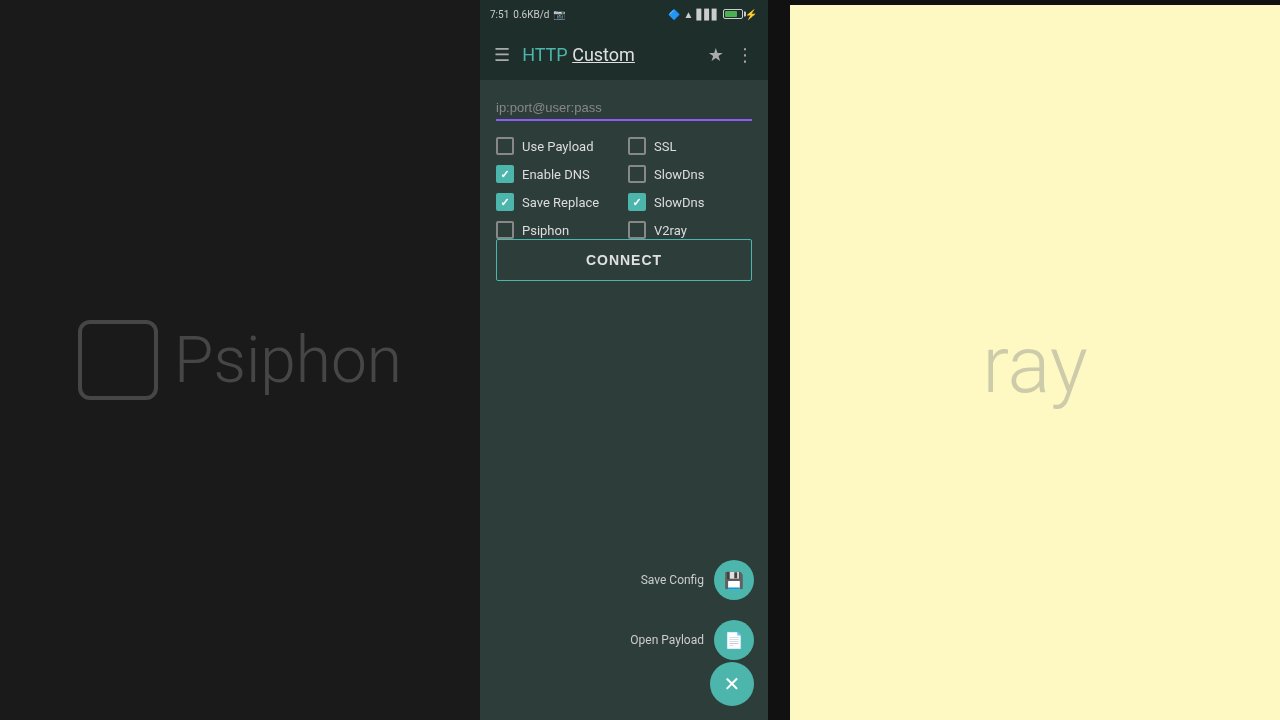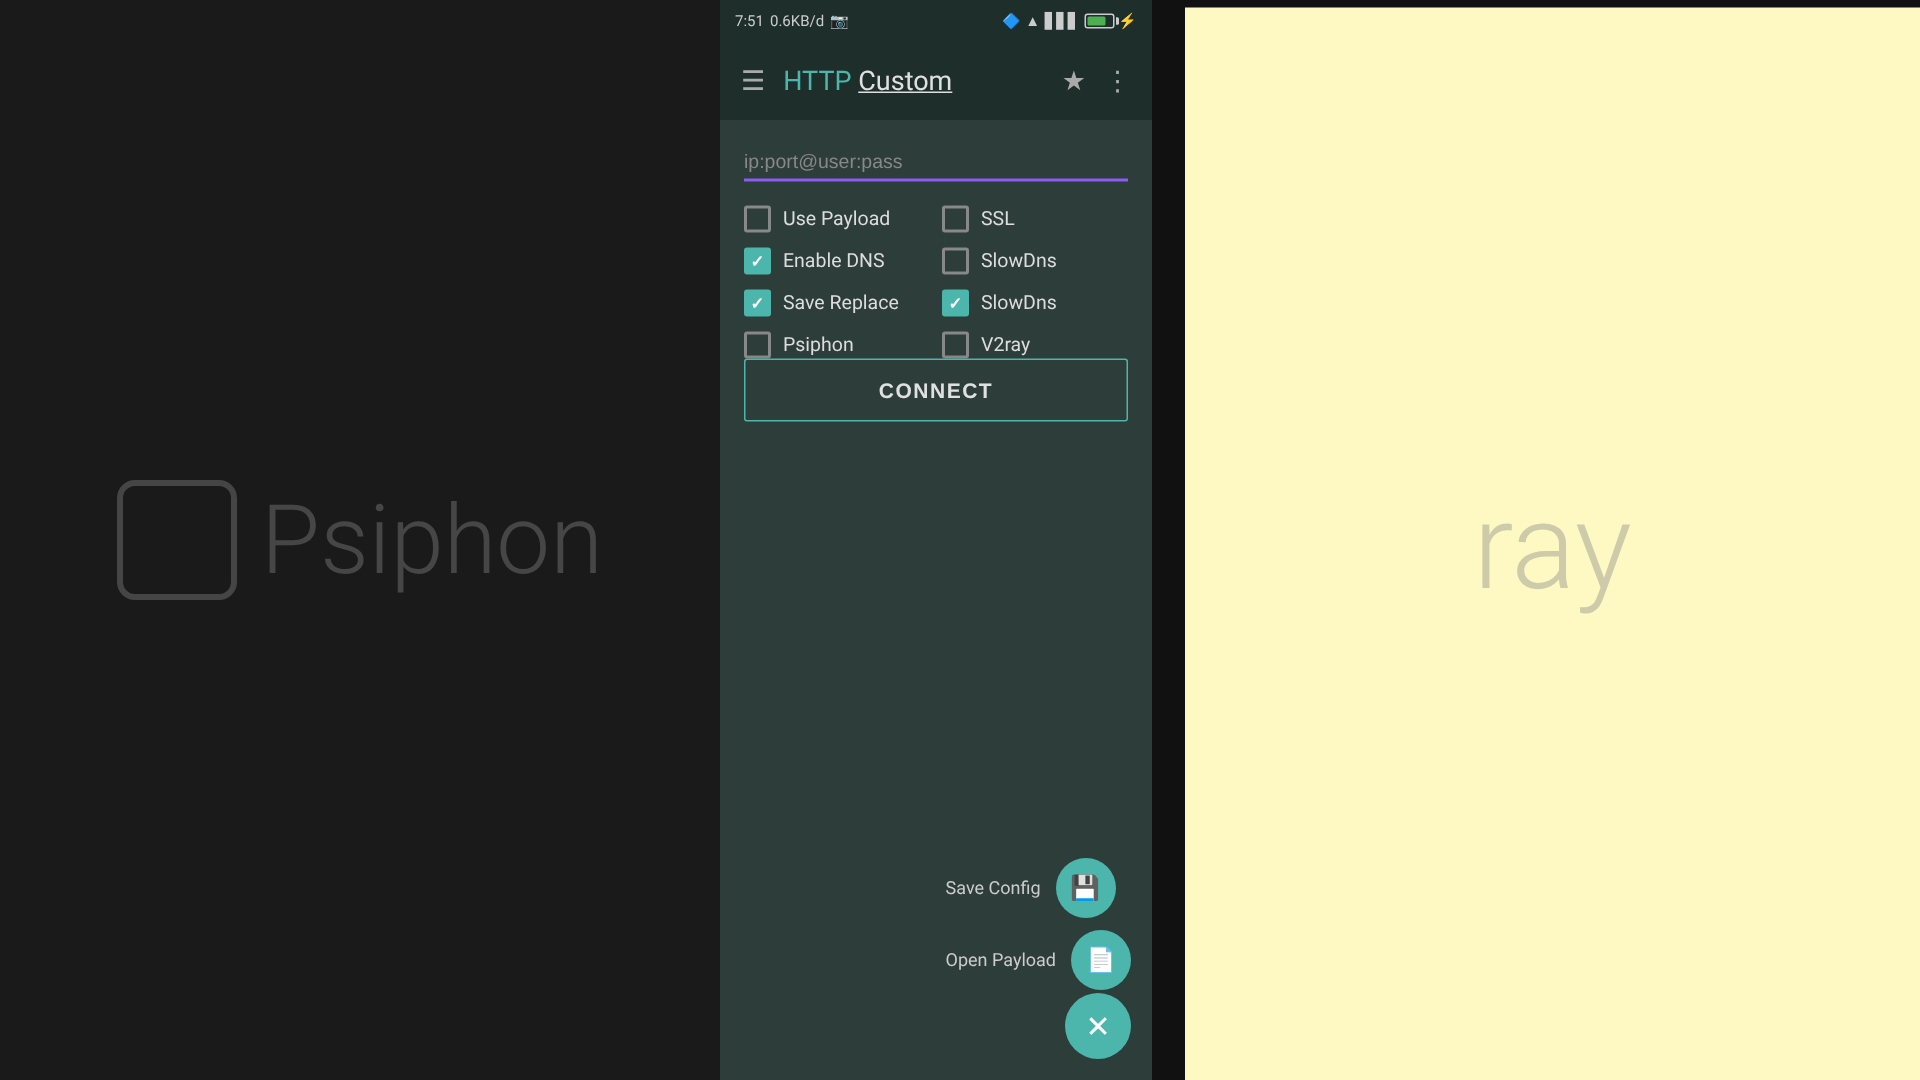--- a/index.html
+++ b/index.html
@@ -240,21 +240,22 @@
       border-radius: 2px;
     }
 
     
     .fab-area {
       position: absolute;
       bottom: 60px;
       right: 14px;
       display: flex;
       flex-direction: column;
-      gap: 8px;
+      align-items: flex-end;
+      gap: 20px;
     }
     .fab-row {
       display: flex;
       align-items: center;
       gap: 10px;
     }
     .fab-label {
       font-size: 12px;
       color: #ccc;
     }

